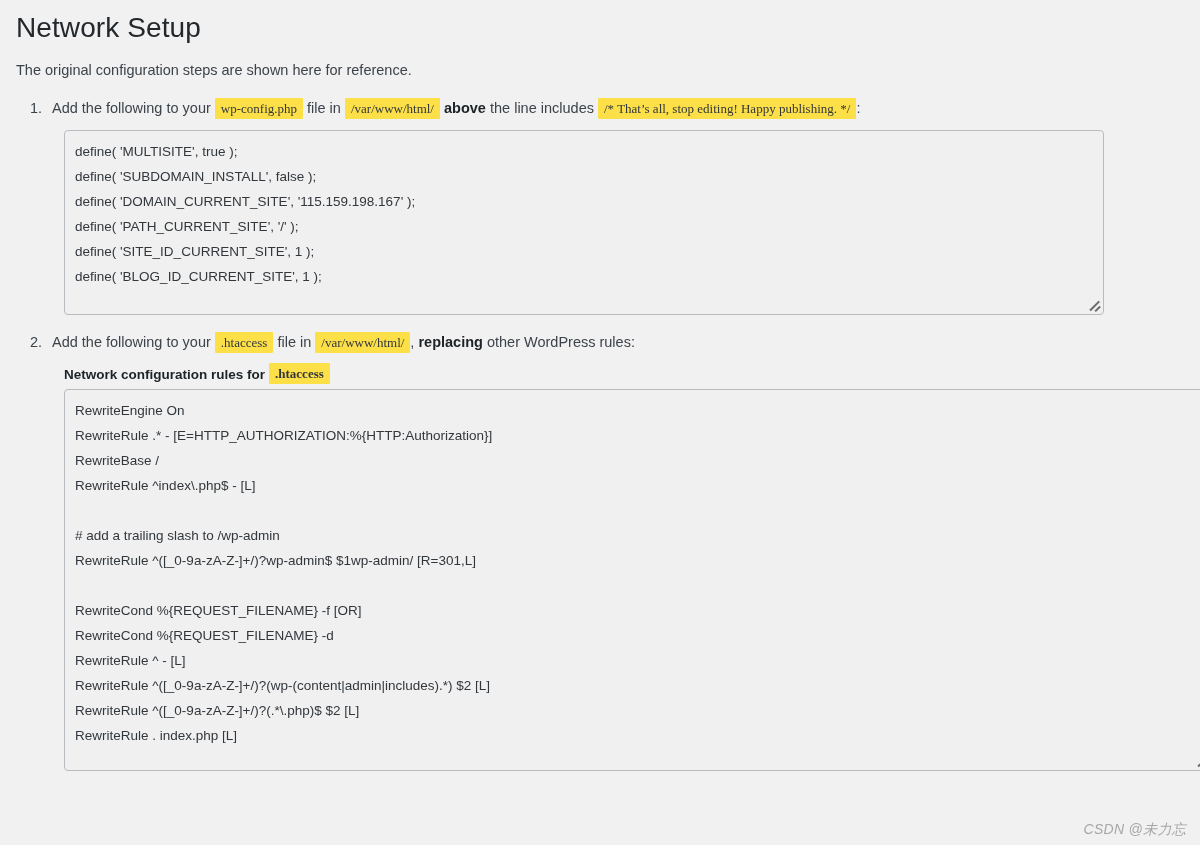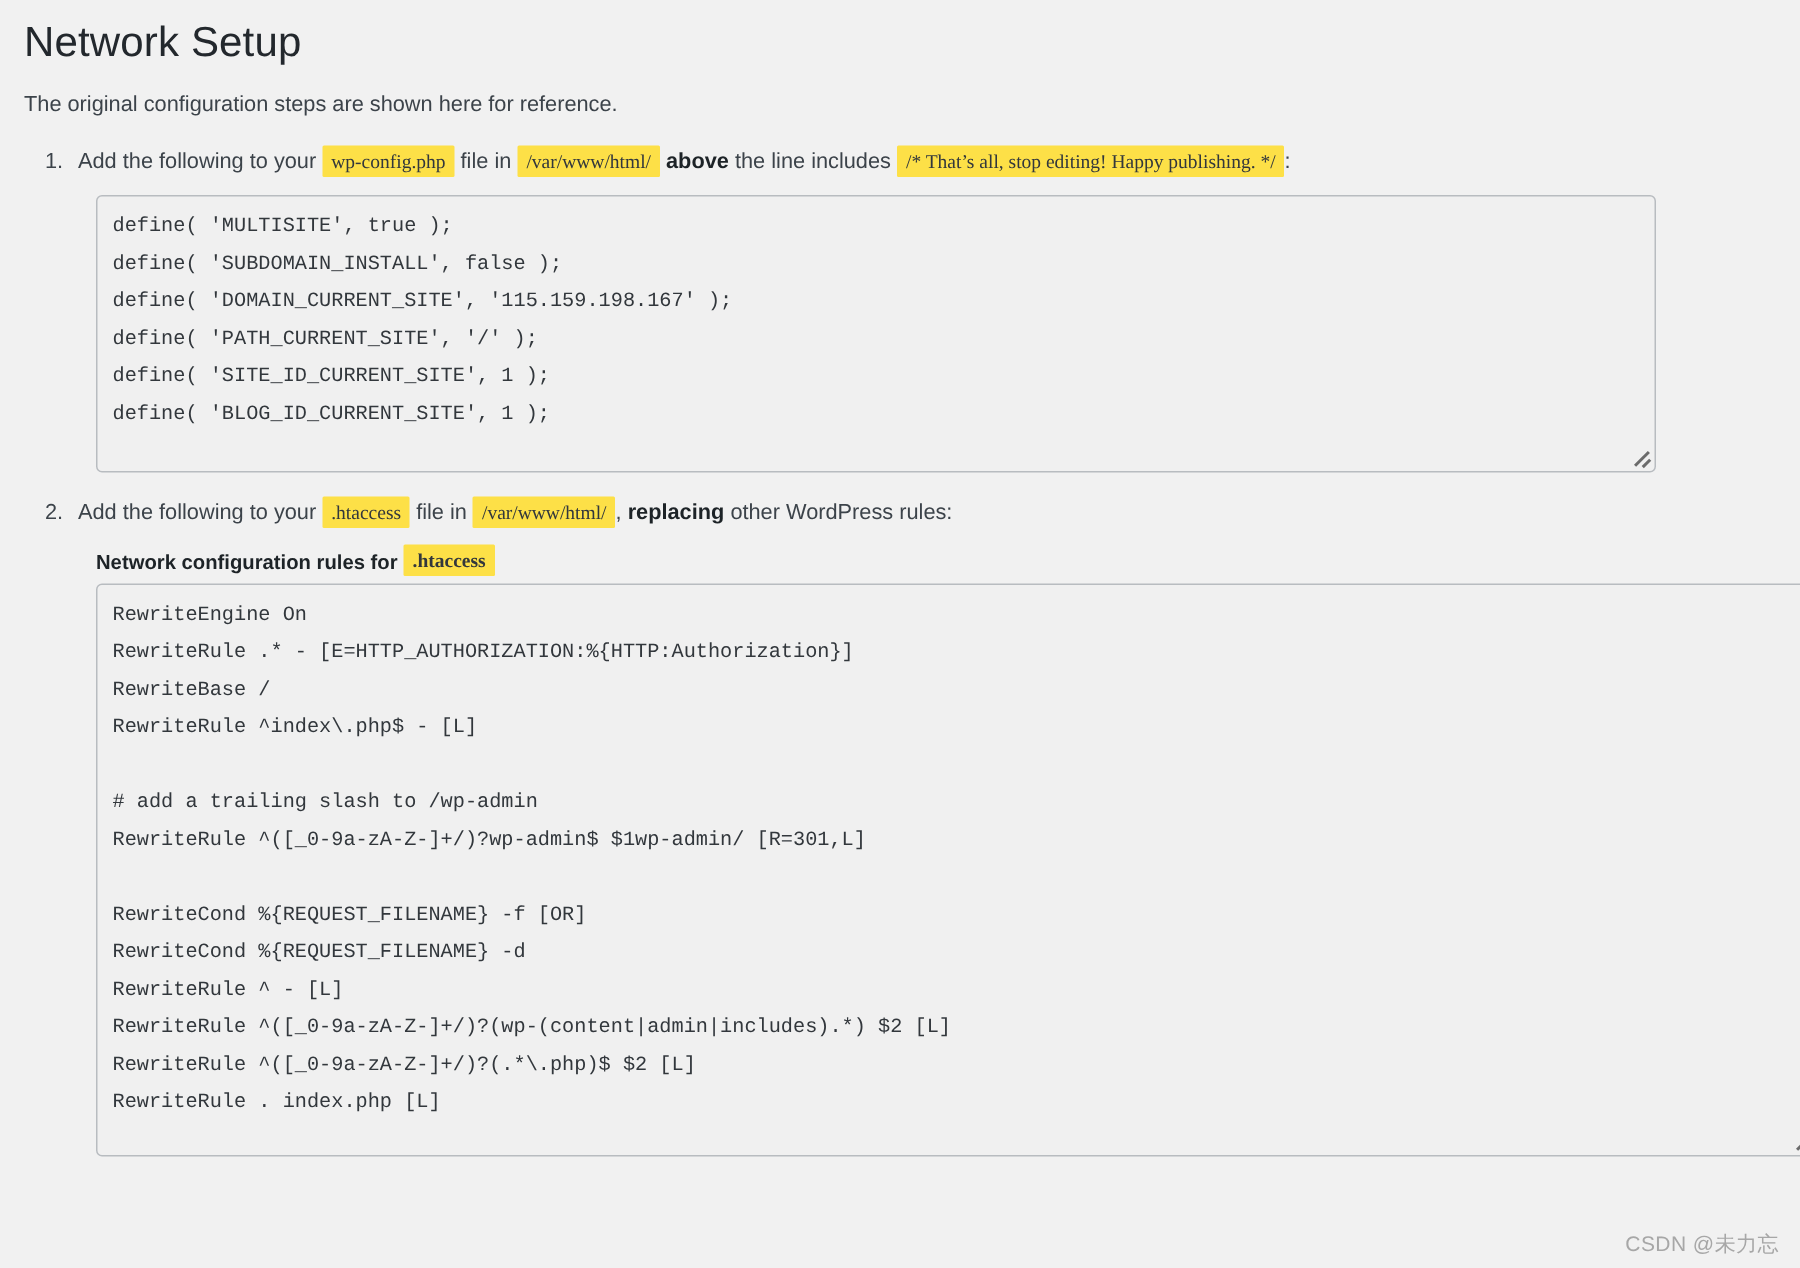--- a/index.html
+++ b/index.html
@@ -91,21 +91,21 @@
     color: #1d2327;
     margin: 12px 0 7px 12px;
   }
   .field-label code {
     font-weight: 700;
     margin-left: 4px;
     vertical-align: 1px;
   }
 
   .code-area {
-    font-family: Liberation Mono, monospace;
+    font-family: Liberation Sans, sans-serif;
     font-size: 13.5px;
     line-height: 25px;
     color: #32373c;
     background: #f0f0f0;
     border: 1px solid #b8bcc0;
     border-radius: 4px;
     padding: 8px 10px;
     margin: 0 0 14px 12px;
     white-space: pre;
     overflow: hidden;
@@ -143,20 +143,21 @@
 
   .watermark {
     position: absolute;
     right: 14px;
     bottom: 6px;
     font-size: 14px;
     color: #a7a7a7;
     font-family: "Liberation Sans", sans-serif;
     letter-spacing: 0.3px;
     white-space: nowrap;
+    font-style: italic;
   }
 </style>
 </head>
 <body>
 
 <div class="wrap">
 
   <h1 class="page-title">Network Setup</h1>
 
   <p class="intro">The original configuration steps are shown here for reference.</p>

